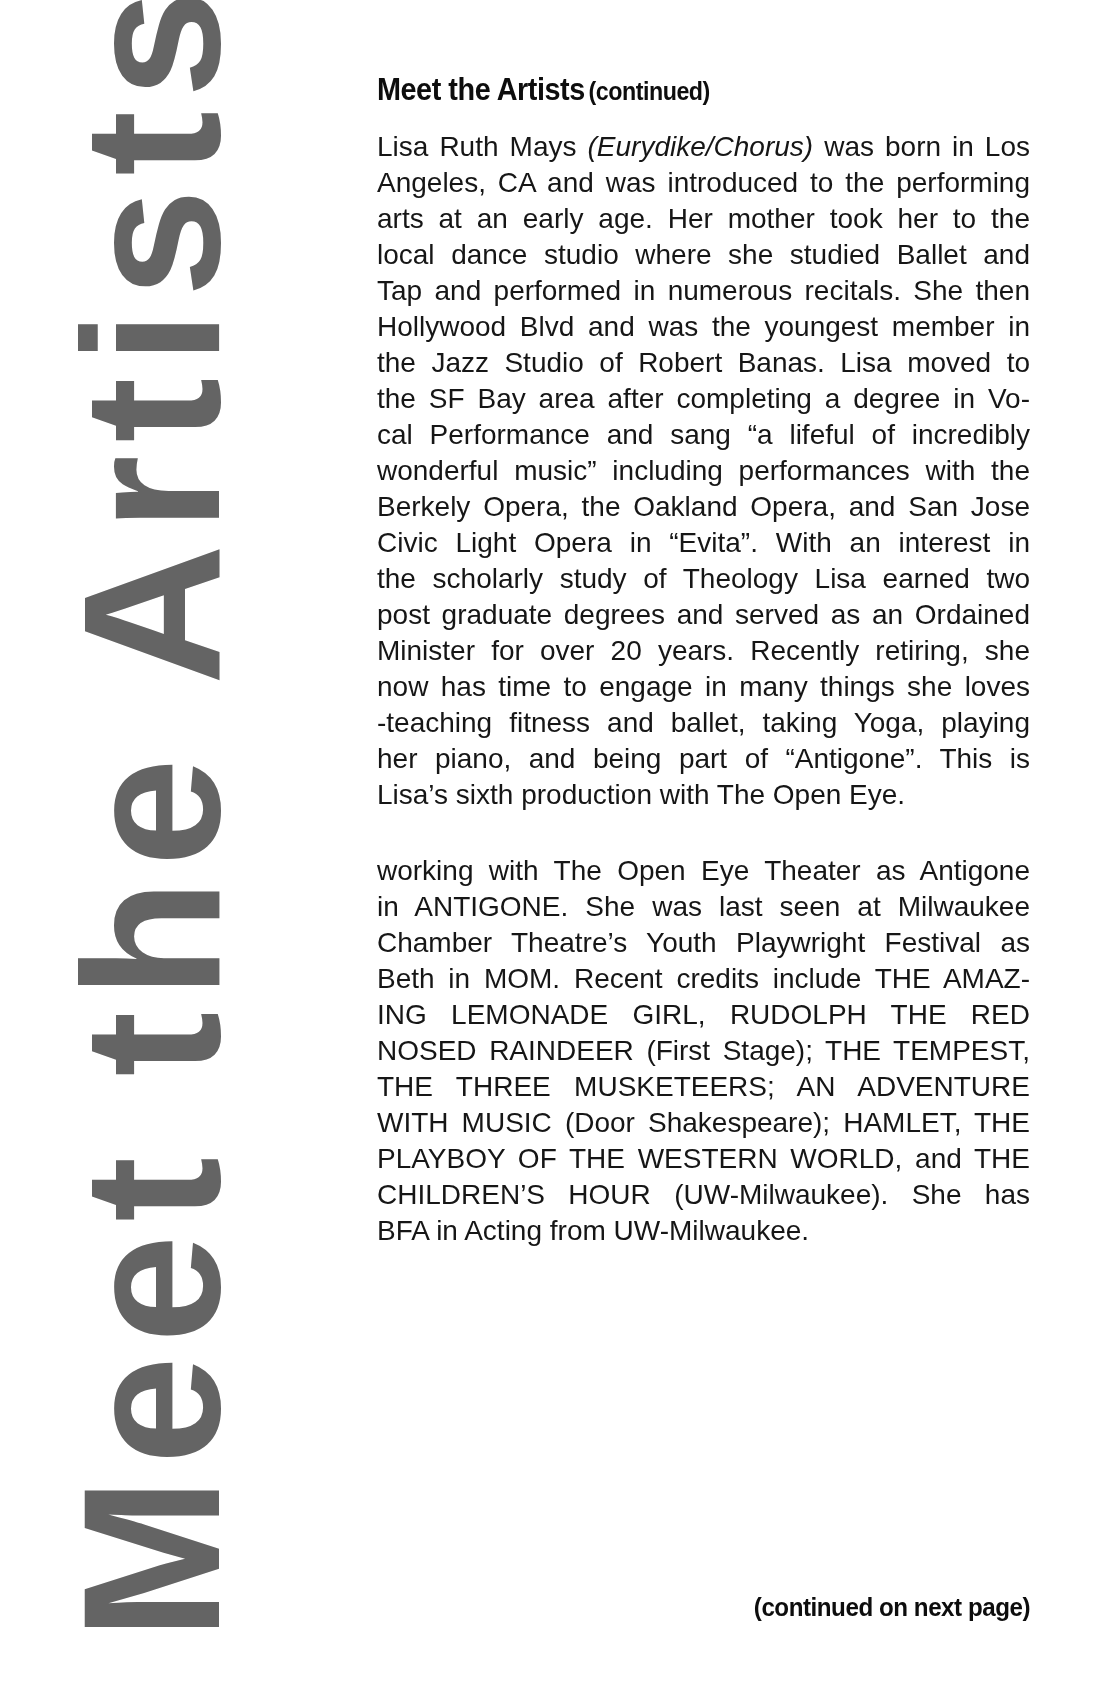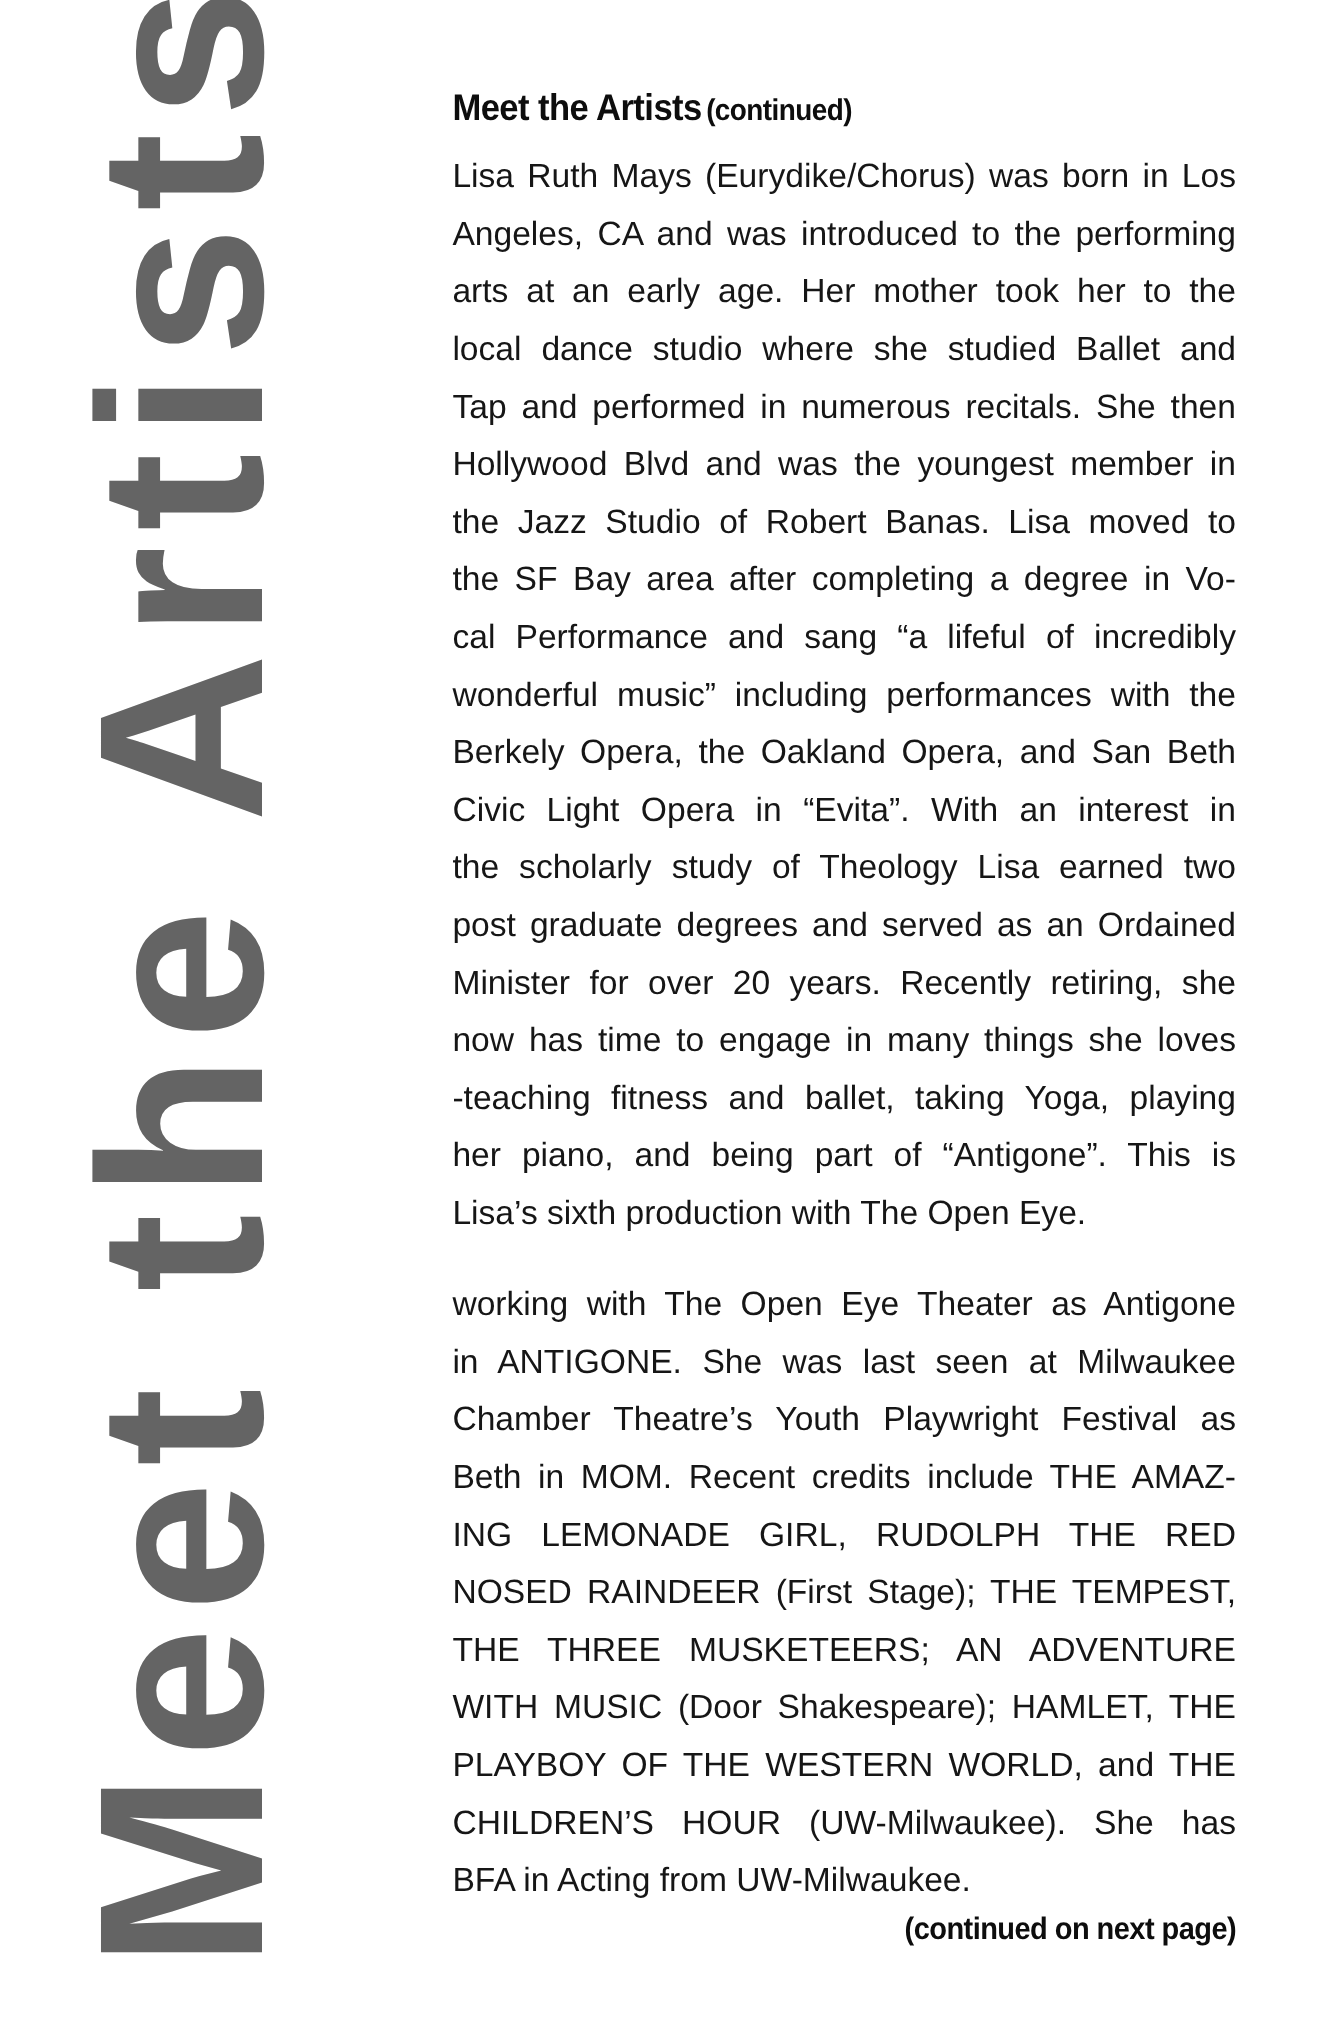--- a/index.html
+++ b/index.html
@@ -45,25 +45,24 @@
     font-size:28px;
     line-height:36px;
     text-align:justify;
   }
   .bio + .bio { margin-top:40px; }
   .bio-first-line {
     text-align:justify;
     text-align-last:justify;
   }
   .artist-name { font-weight:normal; }
-  .artist-role { }
+  .artist-role { font-style:italic; }
   .bio-lines div {
     text-align:justify;
     text-align-last:justify;
-    margin-top:12px;
   }
   .bio-lines div:last-child { text-align-last:left; }
   .footer {
     position:absolute;
     right:70px; top:1592px;
     font-size:26px;
     font-weight:bold;
     color:#0d0d0d;
     white-space:nowrap;
     transform:scaleX(0.93);
@@ -94,21 +93,21 @@
       <div class="bio-lines">
           <div>Angeles, CA and was introduced to the performing</div>
           <div>arts at an early age.  Her mother took her to the</div>
           <div>local dance studio where she studied Ballet and</div>
           <div>Tap and performed in numerous recitals.  She then</div>
           <div>Hollywood Blvd and was the youngest member in</div>
           <div>the Jazz Studio of Robert Banas.  Lisa moved to</div>
           <div>the SF Bay area after completing a degree in Vo-</div>
           <div>cal Performance and sang “a lifeful of incredibly</div>
           <div>wonderful music” including performances with the</div>
-          <div>Berkely Opera, the Oakland Opera, and San Beth</div>
+          <div>Berkely Opera, the Oakland Opera, and San Jose</div>
           <div>Civic Light Opera in “Evita”.  With an interest in</div>
           <div>the scholarly study of Theology Lisa earned two</div>
           <div>post graduate degrees and served as an Ordained</div>
           <div>Minister for over 20 years.  Recently retiring, she</div>
           <div>now has time to engage in many things she loves</div>
           <div>-teaching fitness and ballet, taking Yoga, playing</div>
           <div>her piano, and being part of “Antigone”.  This is</div>
           <div>Lisa’s sixth production with The Open Eye.</div>
         </div>
     </div>

